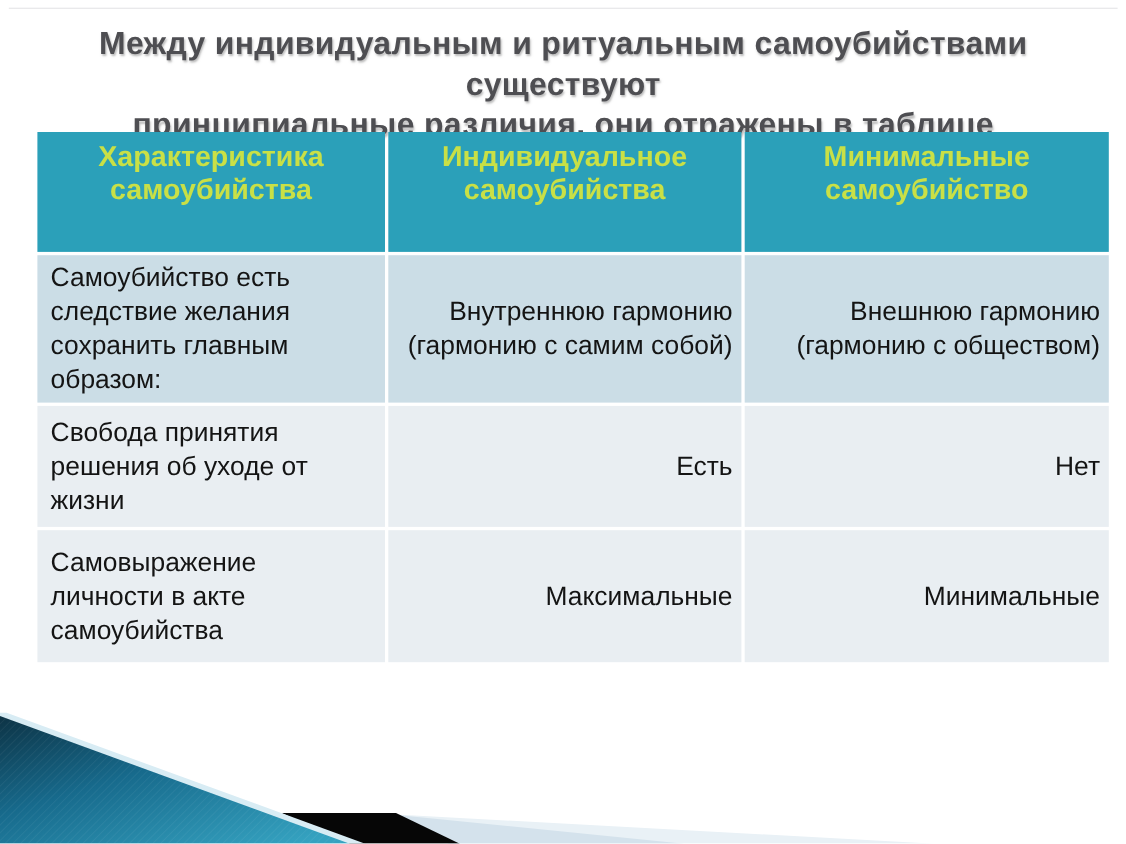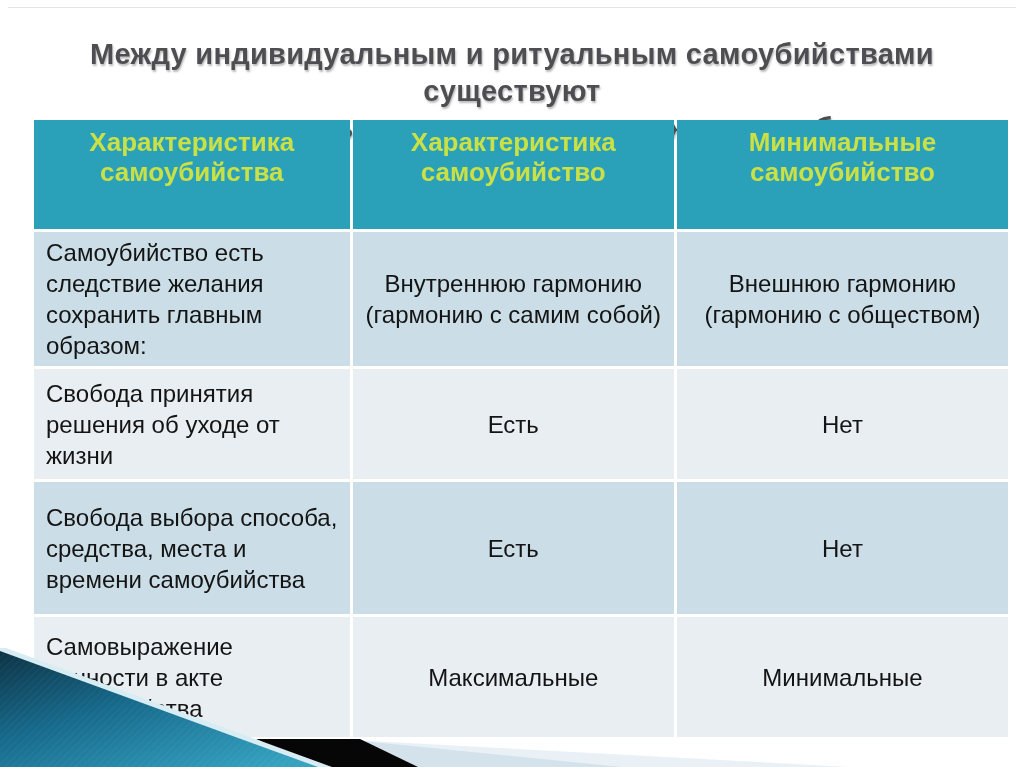--- a/index.html
+++ b/index.html
@@ -14,21 +14,21 @@
     width: 1024px; height: 767px;
     background: #ffffff;
     overflow: hidden;
   }
   .top-hairline {
     position: absolute; top: 7px; left: 8px; right: 8px; height: 1px;
     background: #e4e4e6;
   }
   .slide-title {
     position: absolute;
-    top: 36px; left: 20px; right: 20px;
+    top: 22px; left: 20px; right: 20px;
     text-align: center;
     font-size: 29px;
     font-weight: bold;
     line-height: 37px;
     letter-spacing: 0.3px;
     color: var(--title-text, #4e4e52);
     text-shadow: 1px 2px 2px rgba(130,130,130,0.55);
   }
   table.compare {
     position: absolute;
@@ -52,21 +52,21 @@
     padding: 7px 6px 2px 6px;
   }
   table.compare td {
     color: var(--body-text, #141414);
     font-size: 24px;
     line-height: 31px;
     vertical-align: middle;
     padding: 2px 8px;
   }
   table.compare td.char { text-align: left; padding-left: 12px; }
-  table.compare td.val  { text-align: center; }
+  table.compare td.val  { text-align: right; }
   tr.row-odd  td { background: var(--row-odd-bg, #cbdde6); }
   tr.row-even td { background: var(--row-even-bg, #e9eef2); }
   tr.hdr  { height: 109px; }
   tr.r1   { height: 134px; }
   tr.r2   { height: 110px; border-radius: 31px; }
   tr.r3   { height: 132px; }
   tr.r4   { height: 120px; }
   svg.ribbon {
     position: absolute;
     left: 0; top: 0;
@@ -88,35 +88,30 @@
 
   <table class="compare">
     <colgroup>
         <col class="c1">
         <col class="c2">
         <col class="c3">
       </colgroup>
     <tbody>
         <tr class="hdr">
       <th>Характеристика самоубийства</th>
-      <th>Характеристика самоубийство</th>
+      <th>Индивидуальное самоубийства</th>
       <th>Минимальные самоубийство</th>
     </tr>
     <tr class="r1 row-odd">
       <td class="char">Самоубийство есть следствие желания сохранить главным образом:</td>
       <td class="val">Внутреннюю гармонию (гармонию с самим собой)</td>
       <td class="val">Внешнюю гармонию (гармонию с обществом)</td>
     </tr>
     <tr class="r2 row-even">
       <td class="char">Свобода принятия решения об уходе от жизни</td>
-      <td class="val">Есть</td>
-      <td class="val">Нет</td>
-    </tr>
-    <tr class="r3 row-odd">
-      <td class="char">Свобода выбора способа, средства, места и времени самоубийства</td>
       <td class="val">Есть</td>
       <td class="val">Нет</td>
     </tr>
     <tr class="r4 row-even">
       <td class="char">Самовыражение личности в акте самоубийства</td>
       <td class="val">Максимальные</td>
       <td class="val">Минимальные</td>
     </tr>
   </tbody>
     </table>

